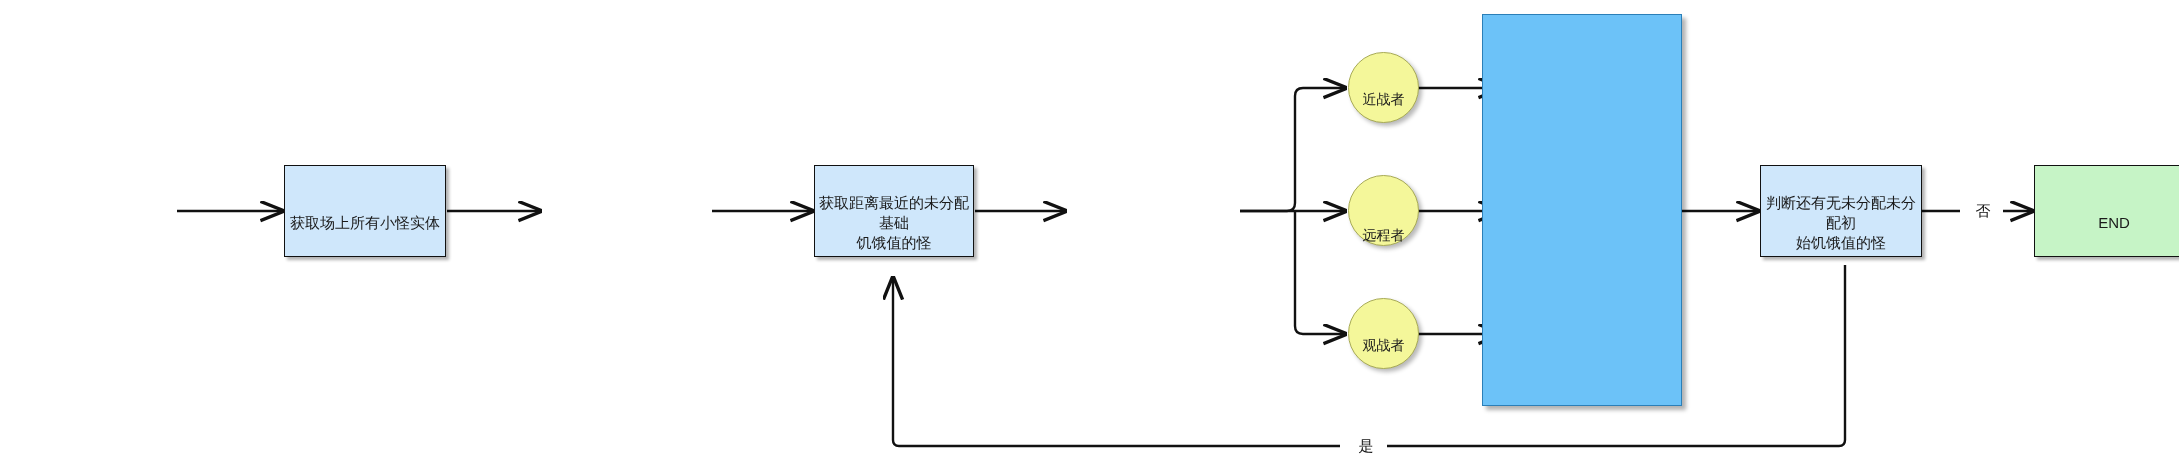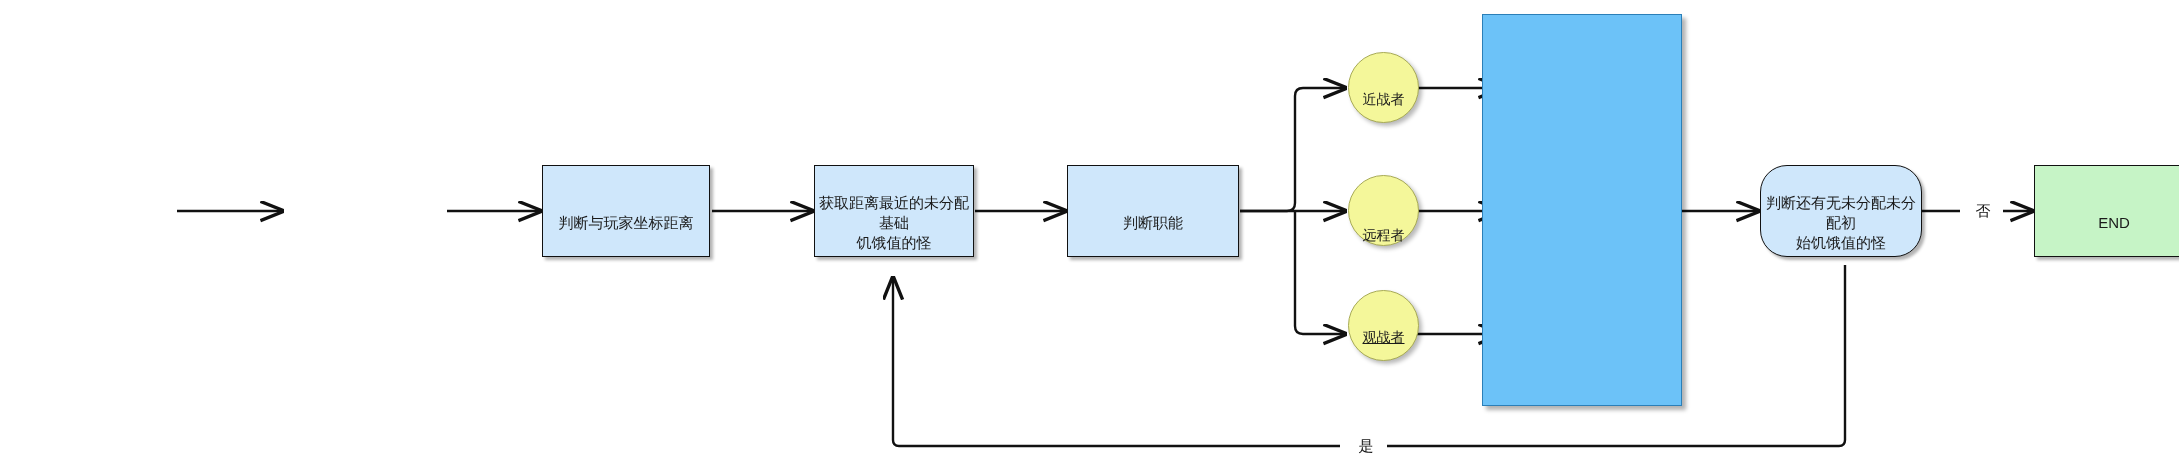--- a/index.html
+++ b/index.html
@@ -95,53 +95,50 @@
       <path d="M1412,88 L1500,88"></path>
       <path d="M1412,211 L1500,211"></path>
       <path d="M1412,334 L1500,334"></path>
       <path d="M1682,211 L1758,211"></path>
       <path d="M1922,211 L1960,211 M1995,211 L2032,211"></path>
       <path d="M1845,265 L1845,440 Q1845,446 1839,446 L1380,446 M1340,446 L899,446 Q893,446 893,440 L893,278"></path>
     </g>
   </svg>
 
 
+  <div class="node node-process" style="left:284px; top:165px; width:162px; height:92px;">
+    <span class="nlabel">获取场上所有小怪实体</span>
+  </div>
 
-  <div class="node node-process" style="left:542px; top:165px; width:168px; height:92px;">
-    <span class="nlabel">判断与玩家坐标距离</span>
-  </div>
 
   <div class="node node-process" style="left:814px; top:165px; width:160px; height:92px;">
     <span class="nlabel">获取距离最近的未分配基础
 饥饿值的怪</span>
   </div>
 
-  <div class="node node-process" style="left:1067px; top:165px; width:172px; height:92px;">
-    <span class="nlabel">判断职能</span>
-  </div>
 
   <div class="node-circle" style="left:1348px; top:52px; width:71px; height:71px;">
     <span class="nlabel">近战者</span>
   </div>
 
   <div class="node-circle" style="left:1348px; top:175px; width:71px; height:71px;align-items:flex-end;">
     <span class="nlabel">远程者</span>
   </div>
 
-  <div class="node-circle" style="left:1348px; top:290px; width:71px; height:71px;text-decoration:underline;">
+  <div class="node-circle" style="left:1348px; top:298px; width:71px; height:71px;">
     <span class="nlabel">观战者</span>
   </div>
 
   <div class="group-box" style="left:1482px; top:14px; width:200px; height:392px;">
     
     
     
   </div>
 
-  <div class="node node-process" style="left:1760px; top:165px; width:162px; height:92px;border-radius:27px;">
+  <div class="node node-process" style="left:1760px; top:165px; width:162px; height:92px;">
     <span class="nlabel">判断还有无未分配未分配初
 始饥饿值的怪</span>
   </div>
 
   <div class="node node-terminal" style="left:2034px; top:165px; width:160px; height:92px;">
     <span class="nlabel">END</span>
   </div>
 
   <div class="edge-label" style="left:1963px; top:203px; width:30px;">否</div>
 

